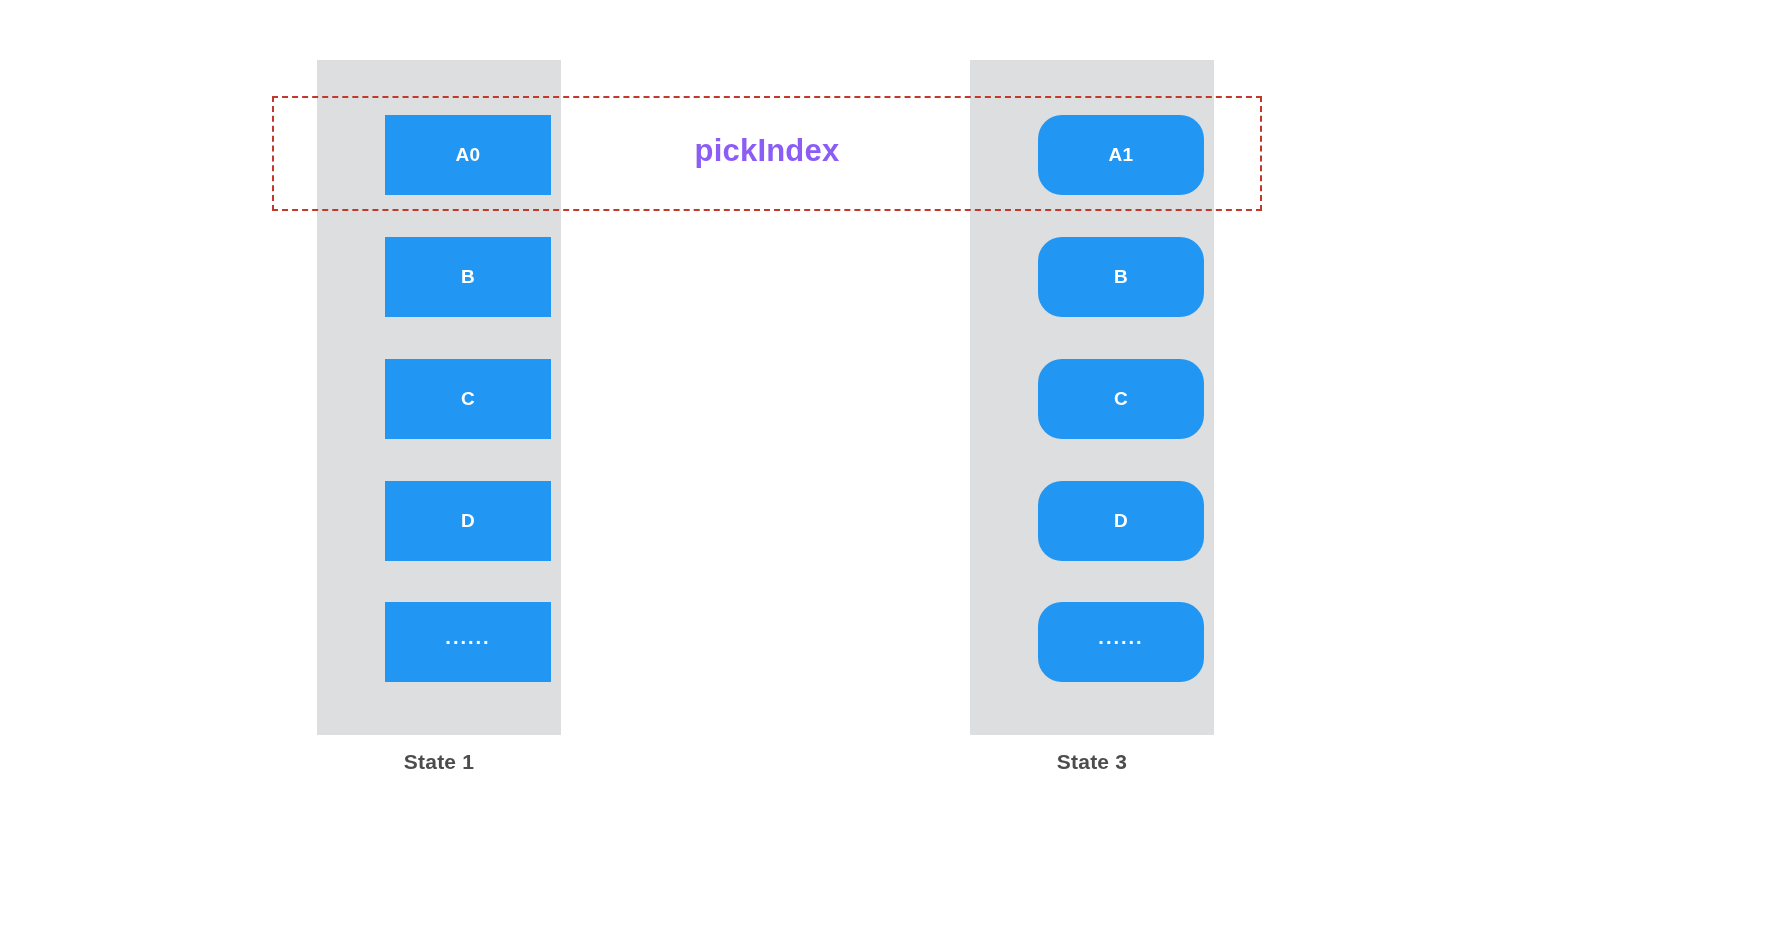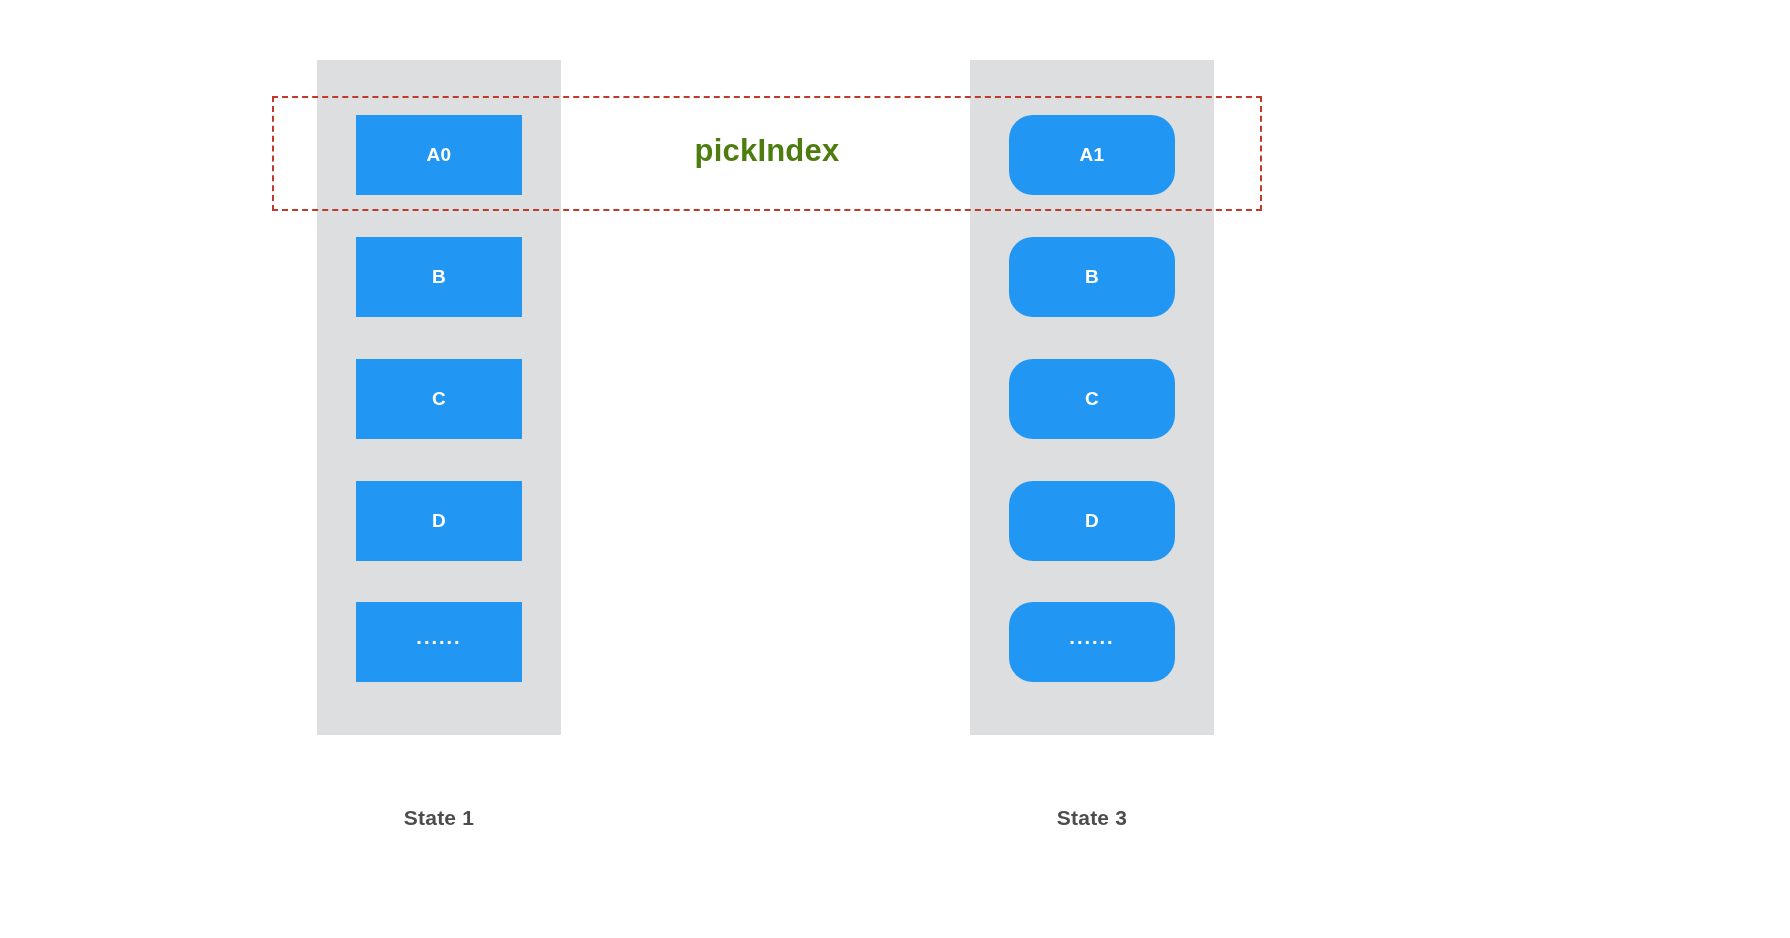--- a/index.html
+++ b/index.html
@@ -35,20 +35,21 @@
     height: 80px;
     background: #2196f3;
     color: #ffffff;
     display: flex;
     align-items: center;
     justify-content: center;
     font-size: 19px;
     font-weight: bold;
     letter-spacing: 0.3px;
     box-sizing: border-box;
+    margin-left: 29px;
   }
   .item-box.dots {
     font-size: 20px;
     letter-spacing: 2px;
     font-weight: bold;
     padding-bottom: 10px;
   }
   .col-1 .item-box { left: 39px; }
   .col-2 .item-box { left: 39px; border-radius: 24px; }
 
@@ -72,28 +73,28 @@
 
   
   #pick-index-label {
     position: absolute;
     left: 0;
     top: 133px;
     width: 1534px;
     text-align: center;
     font-size: 31px;
     font-weight: bold;
-    color: #4d7c0f;
+    color: #8b5cf6;
     letter-spacing: 0.2px;
   }
 
   
   .state-caption {
     position: absolute;
-    top: 806px;
+    top: 750px;
     width: 244px;
     text-align: center;
     font-size: 21px;
     font-weight: bold;
     color: #4d4d4d;
     letter-spacing: 0.2px;
   }
   #caption-state-1 { left: 317px; }
   #caption-state-2 { left: 970px; }
 </style>

